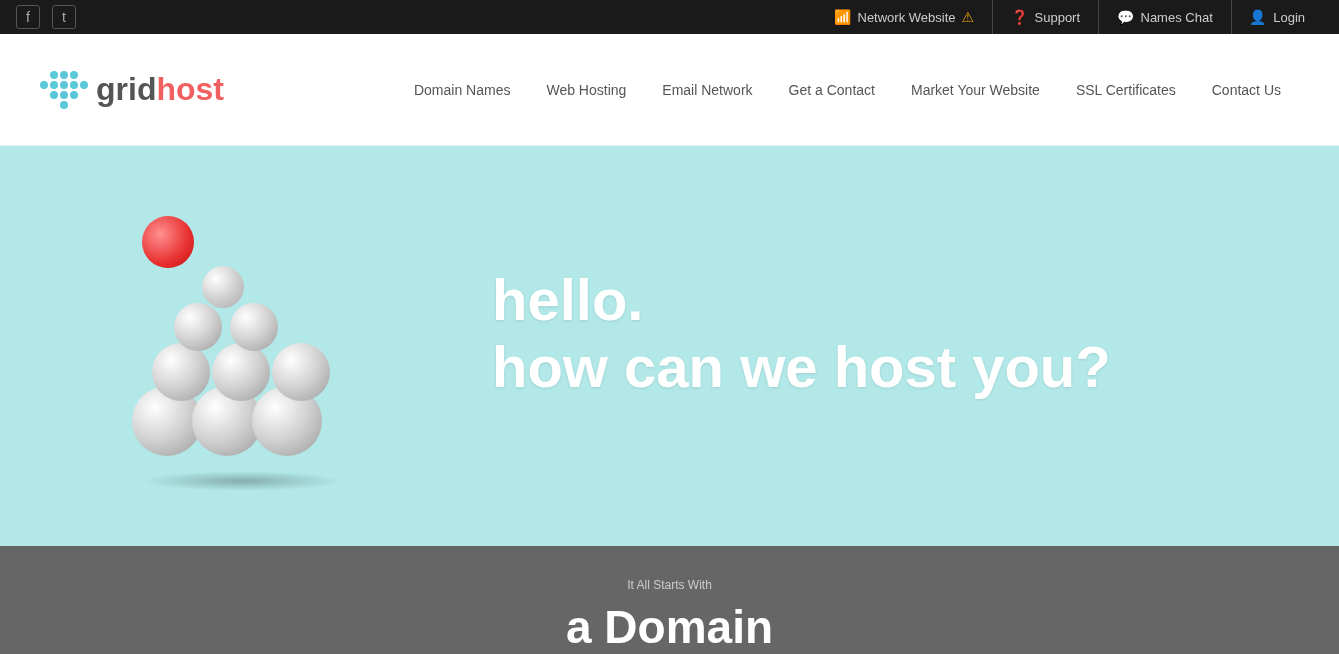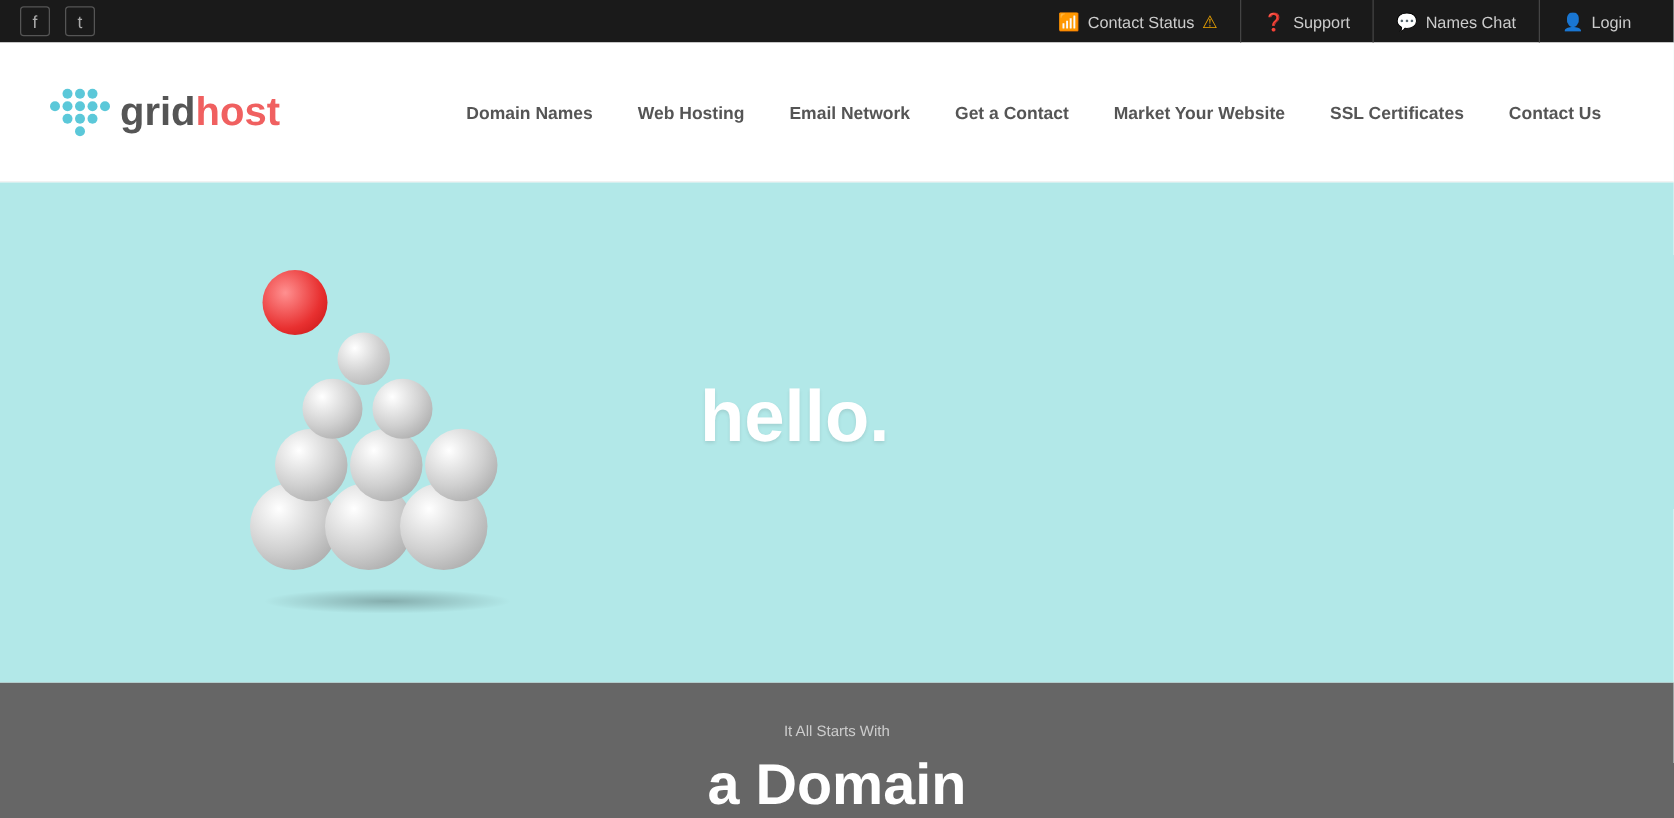--- a/index.html
+++ b/index.html
@@ -95,30 +95,29 @@
       gap: 0;
     }
     .nav-link {
       color: #555;
       font-size: 14px;
       padding: 0 18px;
       cursor: pointer;
       white-space: nowrap;
       text-decoration: none;
       display: block;
-      font-weight: bold;
     }
 
     
     .hero {
       background: #b2e8e8;
       min-height: 390px;
       display: flex;
       align-items: center;
-      padding: 40px 120px;
+      padding: 40px 52px;
       position: relative;
       overflow: hidden;
     }
     .hero-illustration {
       flex: 0 0 380px;
       height: 320px;
       position: relative;
       display: flex;
       align-items: flex-end;
       justify-content: center;
@@ -199,21 +198,21 @@
 <body>
 
 <div class="top-bar">
   <div class="top-bar-left">
     <div class="social-icon">f</div>
     <div class="social-icon">t</div>
   </div>
   <div class="top-bar-right">
     <div class="top-bar-item">
       <span class="top-icon">📶</span>
-      <span>Contact Status</span>
+      <span>Network Website</span>
       <span class="warning-icon">⚠</span>
     </div>
     <div class="top-bar-item">
       <span class="top-icon">❓</span>
       <span>Support</span>
     </div>
     <div class="top-bar-item">
       <span class="top-icon">💬</span>
       <span>Names Chat</span>
     </div>
@@ -287,20 +286,21 @@
 
       <div class="s s-sm" style="left:70px; bottom:148px; width:42px; height:42px; background: radial-gradient(circle at 33% 30%, #ffffff, #d0d0d0 50%, #aaa);"></div>
     </div>
 
     <div class="shadow-ellipse"></div>
   </div>
 
   <div class="hero-content">
     <div class="hero-title">
       <span>hello.</span><br>
+      <span>how can we host you?</span>
     </div>
   </div>
 </div>
 
 <div class="bottom-section">
   <div class="bottom-subtitle">It All Starts With</div>
   <div class="bottom-title">a Domain</div>
 </div>
 
 </body></html>

